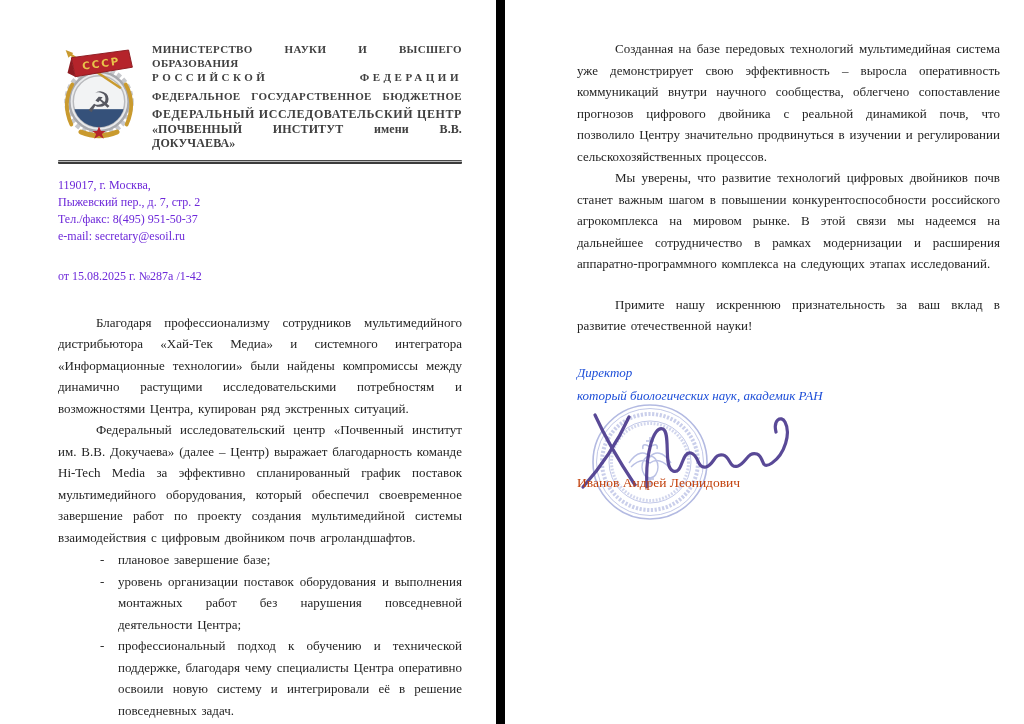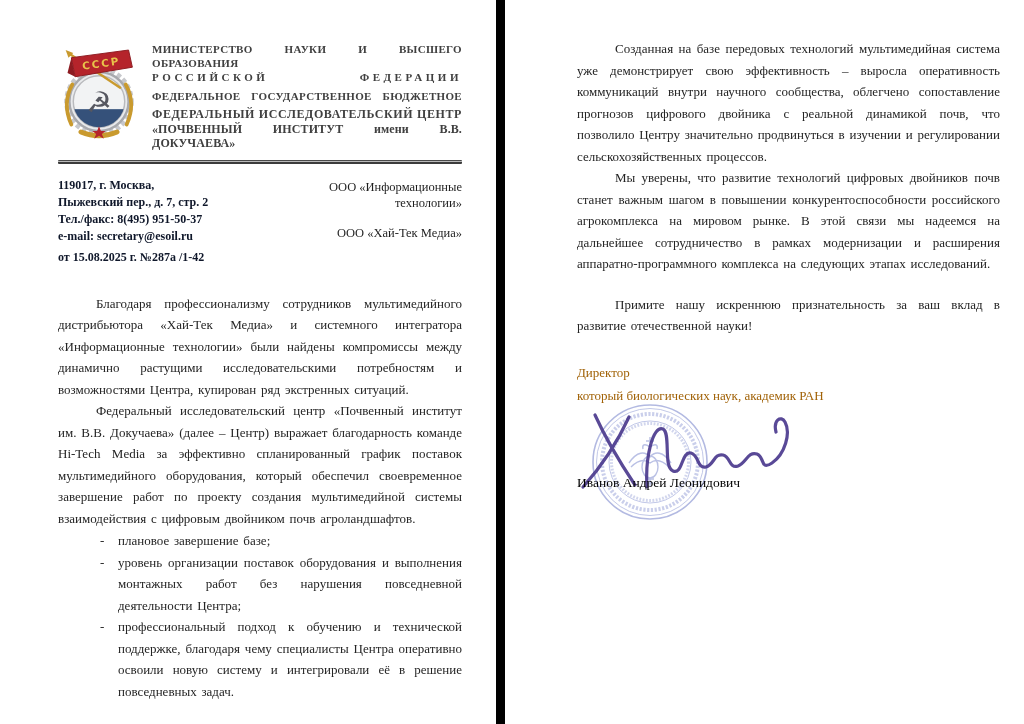--- a/index.html
+++ b/index.html
@@ -26,45 +26,45 @@
   .lh-line.sp { letter-spacing:0.32em; }
   .lh-line.g2 { margin-top:5px; }
   .lh-line.big { font-size:12px; line-height:14.5px; margin-top:4px; letter-spacing:0.05em; }
   .lh-line.big2 { font-size:12px; line-height:14.5px; letter-spacing:0.01em; }
 
   .rule { margin-top:9px; height:4px; width:404px;
           background:linear-gradient(#4a4a4a 0 35%, #b9b9b9 35% 62%, #3c3c3c 62% 100%);
           border-radius:1px; }
 
   .info-row { display:flex; justify-content:space-between; margin-top:13px; }
-  .sender { font-size:12px; line-height:17px; color:#0f172a;font-weight:bold; }
-  .ref-line { margin-top:4px; font-size:12px; }
+  .sender { font-size:12px; line-height:17px; color:#6d28d9; }
+  .ref-line { margin-top:23px; font-size:12px; }
   .recipients { width:175px; text-align:right; font-size:12.5px; line-height:16px;
                 color:#1f1f1f; padding-top:2px; }
   .recipient-item + .recipient-item { margin-top:14px; }
 
   .body1 { margin-top:27px; }
   .para { font-size:13px; line-height:21.5px; text-align:justify; text-align-last:left;
           text-indent:38px; color:#242424; word-spacing:1.5px; }
   .para.lead-list { margin-top:1px; }
   .bullets { margin-top:1px; margin-left:42px; }
   .bullet { position:relative; padding-left:18px; font-size:13px; line-height:21.5px;
             text-align:justify; text-align-last:left; color:#242424; word-spacing:1.5px; }
   .bullet .dash { position:absolute; left:0; top:0; }
 
   
   .page2 { position:absolute; left:520px; top:0; width:519px; height:724px;
            padding:38px 39px 0 57px; }
   .closing { margin-top:19px; }
-  .sig-head { margin-top:24px; font-size:13px; line-height:23px; color:#a16207; }
+  .sig-head { margin-top:24px; font-size:13px; line-height:23px; color:#1d4ed8;font-style:italic; }
 
   .sig-zone { position:relative; height:92px; margin-top:2px; }
   .stamp { position:absolute; left:12px; top:-8px; opacity:0.85; }
   .signature { position:absolute; left:-2px; top:-4px; }
-  .sig-name { position:absolute; left:0px; top:66px; font-size:13.5px; color:#000000; }
+  .sig-name { position:absolute; left:0px; top:66px; font-size:13.5px; color:#c2410c; }
 </style>
 </head>
 <body>
 
 <div class="canvas">
 
   <div class="page1">
 
     <div class="letterhead">
       <div class="emblem-wrap">
@@ -105,24 +105,20 @@
 
     <div class="rule"></div>
 
     <div class="info-row">
       <div class="sender">
         <div>119017, г. Москва,</div>
         <div>Пыжевский пер., д. 7, стр. 2</div>
         <div>Тел./факс: 8(495) 951-50-37</div>
         <div>e-mail: secretary@esoil.ru</div>
         <div class="ref-line">от 15.08.2025 г. №287а /1-42</div>
-      </div>
-      <div class="recipients">
-        <div class="recipient-item">ООО «Информационные технологии»</div>
-        <div class="recipient-item">ООО «Хай-Тек Медиа»</div>
       </div>
     </div>
 
     <div class="body1">
       <p class="para">Благодаря профессионализму сотрудников мультимедийного дистрибьютора «Хай-Тек Медиа» и системного интегратора «Информационные технологии» были найдены компромиссы между динамично растущими исследовательскими потребностям и возможностями Центра, купирован ряд экстренных ситуаций.</p>
       <p class="para">Федеральный исследовательский центр «Почвенный институт им. В.В. Докучаева» (далее – Центр) выражает благодарность команде Hi-Tech Media за эффективно спланированный график поставок мультимедийного оборудования, который обеспечил своевременное завершение работ по проекту создания мультимедийной системы взаимодействия с цифровым двойником почв агроландшафтов.</p>
       <div class="bullets">
         <div class="bullet">
           <span class="dash">-</span>
           <span>плановое завершение базе;</span>

